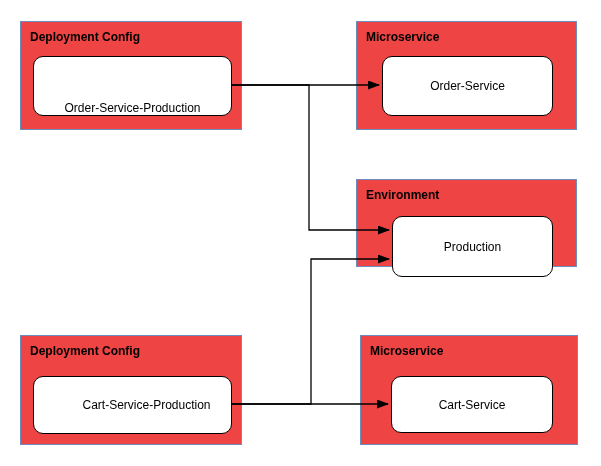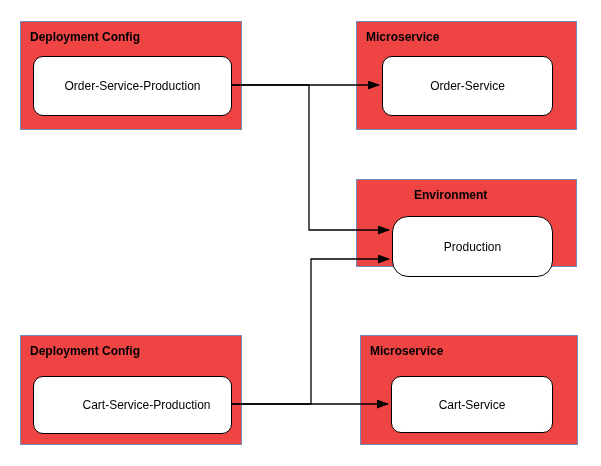--- a/index.html
+++ b/index.html
@@ -47,27 +47,27 @@
   }
   .nlabel {
     font-size: 12px;
     color: #000000;
     white-space: nowrap;
     text-align: center;
   }
   
   .c-dc-top  { left: 20px;  top: 21px;  width: 222px; height: 109px; }
   .c-ms-top  { left: 356px; top: 21px;  width: 221px; height: 109px; }
-  .c-env     { left: 356px; top: 179px; width: 221px; height: 88px; padding-left: 48px; }
+  .c-env     { left: 356px; top: 179px; width: 221px; height: 88px; }
   .c-dc-bot  { left: 20px;  top: 335px; width: 222px; height: 110px; }
   .c-ms-bot  { left: 360px; top: 335px; width: 218px; height: 110px; }
   
-  .n-osp  { left: 12px; top: 34px; width: 199px; height: 60px; }
+  .n-osp  { left: 12px; top: 34px; width: 199px; height: 60px; align-items: flex-end; }
   .n-os   { left: 25px; top: 34px; width: 171px; height: 60px; justify-content: center; }
-  .n-prod { left: 35px; top: 36px; width: 161px; height: 61px; border-radius: 16px; }
+  .n-prod { left: 35px; top: 36px; width: 161px; height: 61px; }
   .n-csp  { left: 12px; top: 40px; width: 199px; height: 58px; padding-left: 28px; }
   .n-cs   { left: 30px; top: 40px; width: 162px; height: 57px; }
   .edge { stroke: #000000; stroke-width: 1.3; fill: none; }
 </style>
 </head>
 <body>
 
 <div class="canvas">
 
   <svg class="edges" viewBox="0 0 601 466" xmlns="http://www.w3.org/2000/svg">

